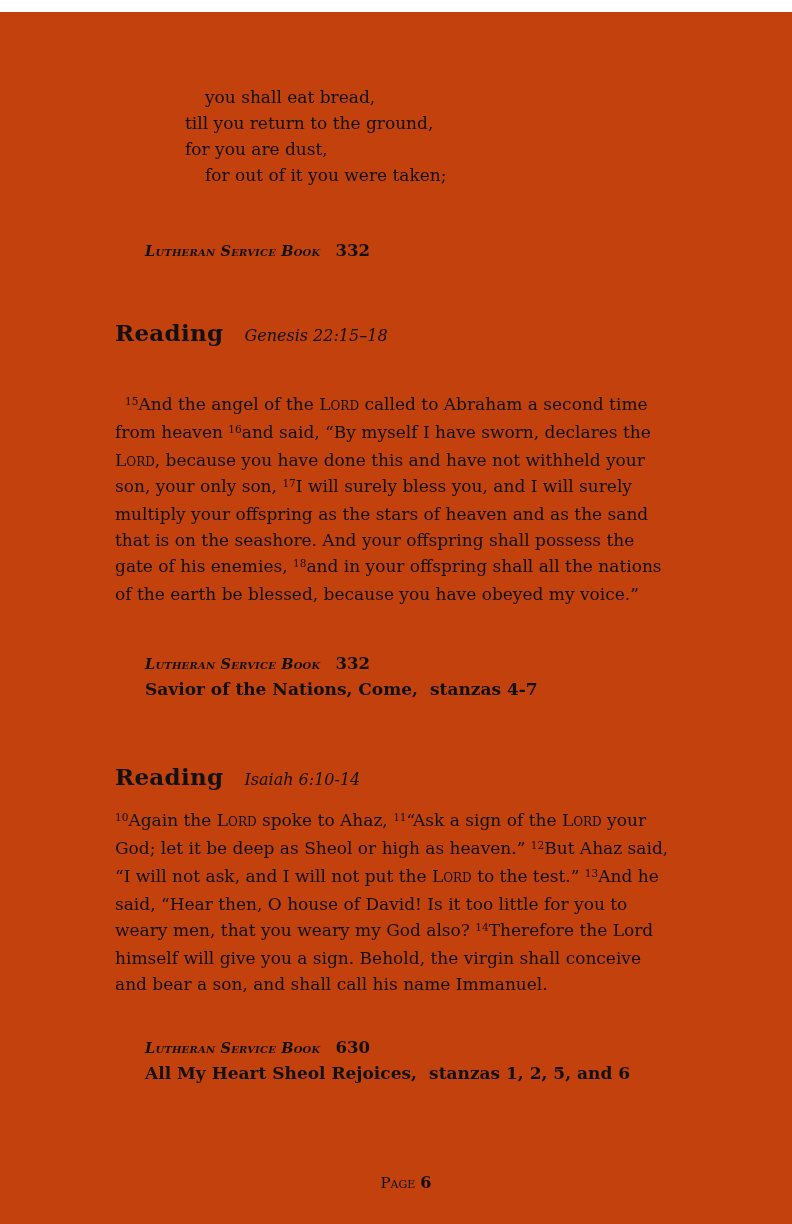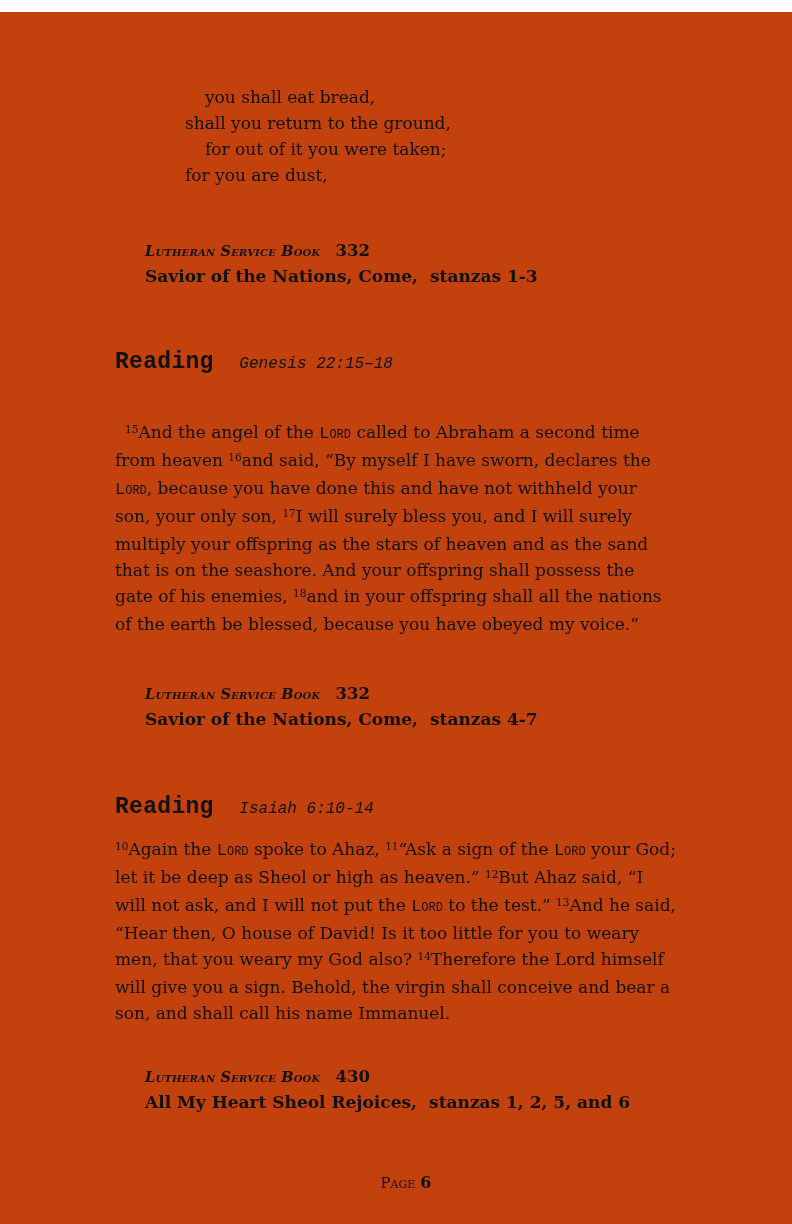--- a/index.html
+++ b/index.html
@@ -33,42 +33,42 @@
     font-variant: small-caps;
     font-size: 14.5px;
     letter-spacing: 0.2px;
   }
   .hymn-number { font-weight: bold; font-size: 16.5px; margin-left: 10px; }
   .hymn-title-line { line-height: 28px; }
   .hymn-title { font-weight: bold; font-size: 17px; }
   .hymn-stanzas { font-weight: bold; font-size: 17px; margin-left: 7px; }
 
   
-  .reading-head { line-height: 30px; font-family: Liberation Mono, monospace; }
+  .reading-head { line-height: 30px; }
   .reading-head-1 { margin-top: 56px; }
   .reading-head-2 { margin-top: 58px; }
   .reading-title { font-weight: bold; font-size: 23px; letter-spacing: 0.3px; }
   .reading-ref { font-style: italic; font-size: 16px; margin-left: 16px; }
 
   
   .scripture {
     margin: 0;
     font-size: 17px;
     line-height: 26px;
     text-align: left;
   }
   .scripture-1 { margin-top: 40px; text-indent: 10px; }
   .scripture-2 { margin-top: 12px; }
   .run-sup {
     font-size: 0.62em;
     vertical-align: baseline;
     position: relative;
     top: -0.5em;
   }
-  .run-smallcaps { font-variant: small-caps; font-family: Liberation Mono, monospace; }
+  .run-smallcaps { font-variant: small-caps; }
 
   
   .footer {
     position: absolute;
     left: 0;
     right: 0;
     top: 1160px;
     text-align: center;
     line-height: 22px;
     padding-left: 20px;
@@ -77,33 +77,29 @@
   .footer-number { font-weight: bold; font-size: 16px; margin-left: 5px; }
 </style>
 </head>
 <body>
 
 <div class="page">
   <div class="content">
 
     <div class="poem">
       <div class="poem-line pl-a">you shall eat bread,</div>
-      <div class="poem-line pl-b">shall you return to the ground,</div>
+      <div class="poem-line pl-b">till you return to the ground,</div>
+      <div class="poem-line pl-b">for you are dust,</div>
       <div class="poem-line pl-a">for out of it you were taken;</div>
-      <div class="poem-line pl-b">for you are dust,</div>
     </div>
 
     <div class="hymn hymn-1">
       <div class="hymn-src-line">
         <span class="hymn-source">Lutheran Service Book</span>
         <span class="hymn-number">332</span>
-      </div>
-      <div class="hymn-title-line">
-        <span class="hymn-title">Savior of the Nations, Come,</span>
-        <span class="hymn-stanzas">stanzas 1-3</span>
       </div>
     </div>
 
     <div class="reading-head reading-head-1">
       <span class="reading-title">Reading</span>
       <span class="reading-ref">Genesis 22:15–18</span>
     </div>
 
     <p class="scripture scripture-1"><span class="run-sup">15</span><span class="run-plain">And the angel of the </span><span class="run-smallcaps">Lord</span><span class="run-plain"> called to Abraham a second time from heaven </span><span class="run-sup">16</span><span class="run-plain">and said, “By myself I have sworn, declares the </span><span class="run-smallcaps">Lord</span><span class="run-plain">, because you have done this and have not withheld your son, your only son, </span><span class="run-sup">17</span><span class="run-plain">I will surely bless you, and I will surely multiply your offspring as the stars of heaven and as the sand that is on the seashore. And your offspring shall possess the gate of his enemies, </span><span class="run-sup">18</span><span class="run-plain">and in your offspring shall all the nations of the earth be blessed, because you have obeyed my voice.”</span></p>
 
@@ -121,21 +117,21 @@
     <div class="reading-head reading-head-2">
       <span class="reading-title">Reading</span>
       <span class="reading-ref">Isaiah 6:10-14</span>
     </div>
 
     <p class="scripture scripture-2"><span class="run-sup">10</span><span class="run-plain">Again the </span><span class="run-smallcaps">Lord</span><span class="run-plain"> spoke to Ahaz, </span><span class="run-sup">11</span><span class="run-plain">“Ask a sign of the </span><span class="run-smallcaps">Lord</span><span class="run-plain"> your God; let it be deep as Sheol or high as heaven.” </span><span class="run-sup">12</span><span class="run-plain">But Ahaz said, “I will not ask, and I will not put the </span><span class="run-smallcaps">Lord</span><span class="run-plain"> to the test.” </span><span class="run-sup">13</span><span class="run-plain">And he said, “Hear then, O house of David! Is it too little for you to weary men, that you weary my God also? </span><span class="run-sup">14</span><span class="run-plain">Therefore the Lord himself will give you a sign. Behold, the virgin shall conceive and bear a son, and shall call his name Immanuel.</span></p>
 
     <div class="hymn hymn-3">
       <div class="hymn-src-line">
         <span class="hymn-source">Lutheran Service Book</span>
-        <span class="hymn-number">430</span>
+        <span class="hymn-number">630</span>
       </div>
       <div class="hymn-title-line">
         <span class="hymn-title">All My Heart Sheol Rejoices,</span>
         <span class="hymn-stanzas">stanzas 1, 2, 5, and 6</span>
       </div>
     </div>
 
   </div>
 
   <div class="footer">

